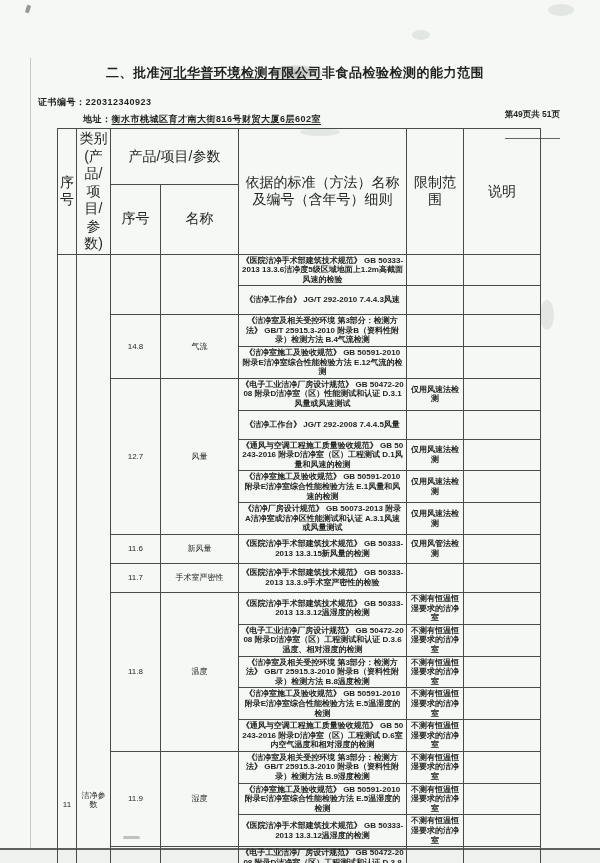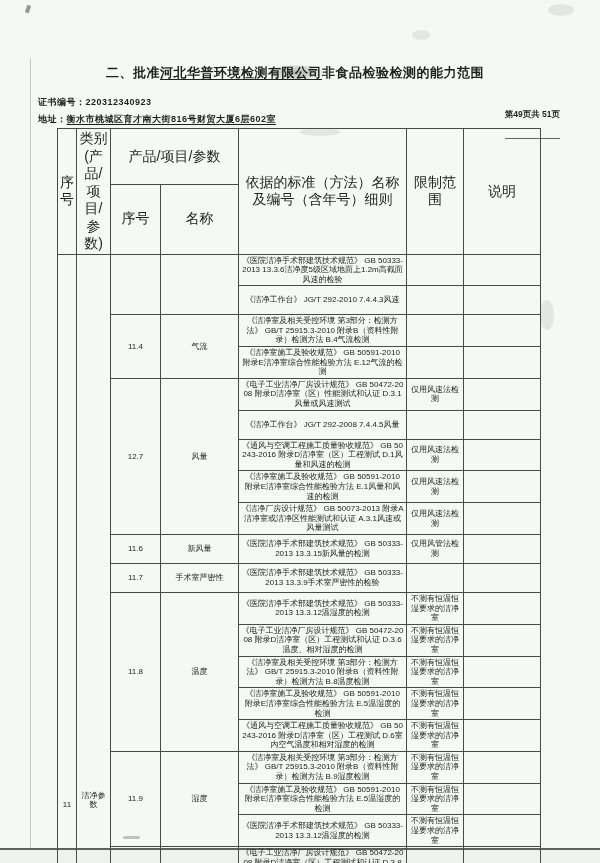--- a/index.html
+++ b/index.html
@@ -23,42 +23,42 @@
     padding-left:38px; text-align:center;
     font-size:13px; font-weight:bold; letter-spacing:.5px; white-space:nowrap;
   }
   .u { text-decoration:underline; text-underline-offset:2px; }
   .blob {
     background:radial-gradient(ellipse at center, rgba(125,131,127,.55) 0%, rgba(125,131,127,.20) 62%, transparent 78%);
     border-radius:50%;
   }
   .info-line { position:absolute; left:38px; font-size:9px; font-weight:bold; letter-spacing:.5px; }
   .cert { top:96px;text-align:right; }
-  .addr { top:113px; }
+  .addr { top:113px;margin-left:45px; }
   .page-marker {
     position:absolute; top:109px; right:40px;
     font-size:8.5px; font-weight:bold;
     border-bottom:1px solid rgba(60,65,62,.8); padding-bottom:17px;
   }
 
   
   table.cap {
     position:absolute; top:128px; left:57px; width:483px;
     border-collapse:collapse; table-layout:fixed;
   }
   .cap td, .cap th {
     border:1px solid #474c49; padding:1px 2px;
     text-align:center; vertical-align:middle;
     word-break:break-all; overflow:hidden;
   }
   .cap th { font-size:14px; font-weight:normal; line-height:1.25; white-space:pre-line; }
   .cap thead tr.tier1 th { height:20px; }
   .cap thead tr.tier2 th { height:26px; }
   .cap tbody td { font-size:8px; line-height:1.2; height:26px; }
-  td.std-cell, td.limit-cell { font-weight:normal; color:#222522; }
+  td.std-cell, td.limit-cell { font-weight:bold; color:#222522; }
   td.row-seq-cell, td.row-category-cell {
     vertical-align:bottom; padding-bottom:100px; font-size:8.5px; line-height:1.15;text-align:center;
   }
   td.product-seq-cell, td.product-name-cell { font-size:8.5px; }
 </style>
 </head>
 <body>
 
 <div class="edge-left"></div>
 <div class="edge-bottom"></div>
@@ -112,21 +112,21 @@
         <td class="std-cell">《医院洁净手术部建筑技术规范》 GB 50333-2013 13.3.6洁净度5级区域地面上1.2m高截面风速的检验</td>
         <td class="limit-cell"></td>
         <td class="note-cell"></td>
       </tr>
       <tr>
         <td class="std-cell">《洁净工作台》 JG/T 292-2010 7.4.4.3风速</td>
         <td class="limit-cell"></td>
         <td class="note-cell"></td>
       </tr>
       <tr>
-        <td class="product-seq-cell" rowspan="2">11.4</td>
+        <td class="product-seq-cell" rowspan="2">14.8</td>
         <td class="product-name-cell" rowspan="2">气流</td>
         <td class="std-cell">《洁净室及相关受控环境 第3部分：检测方法》 GB/T 25915.3-2010 附录B（资料性附录）检测方法 B.4气流检测</td>
         <td class="limit-cell"></td>
         <td class="note-cell"></td>
       </tr>
       <tr>
         <td class="std-cell">《洁净室施工及验收规范》 GB 50591-2010 附录E洁净室综合性能检验方法 E.12气流的检测</td>
         <td class="limit-cell"></td>
         <td class="note-cell"></td>
       </tr>

